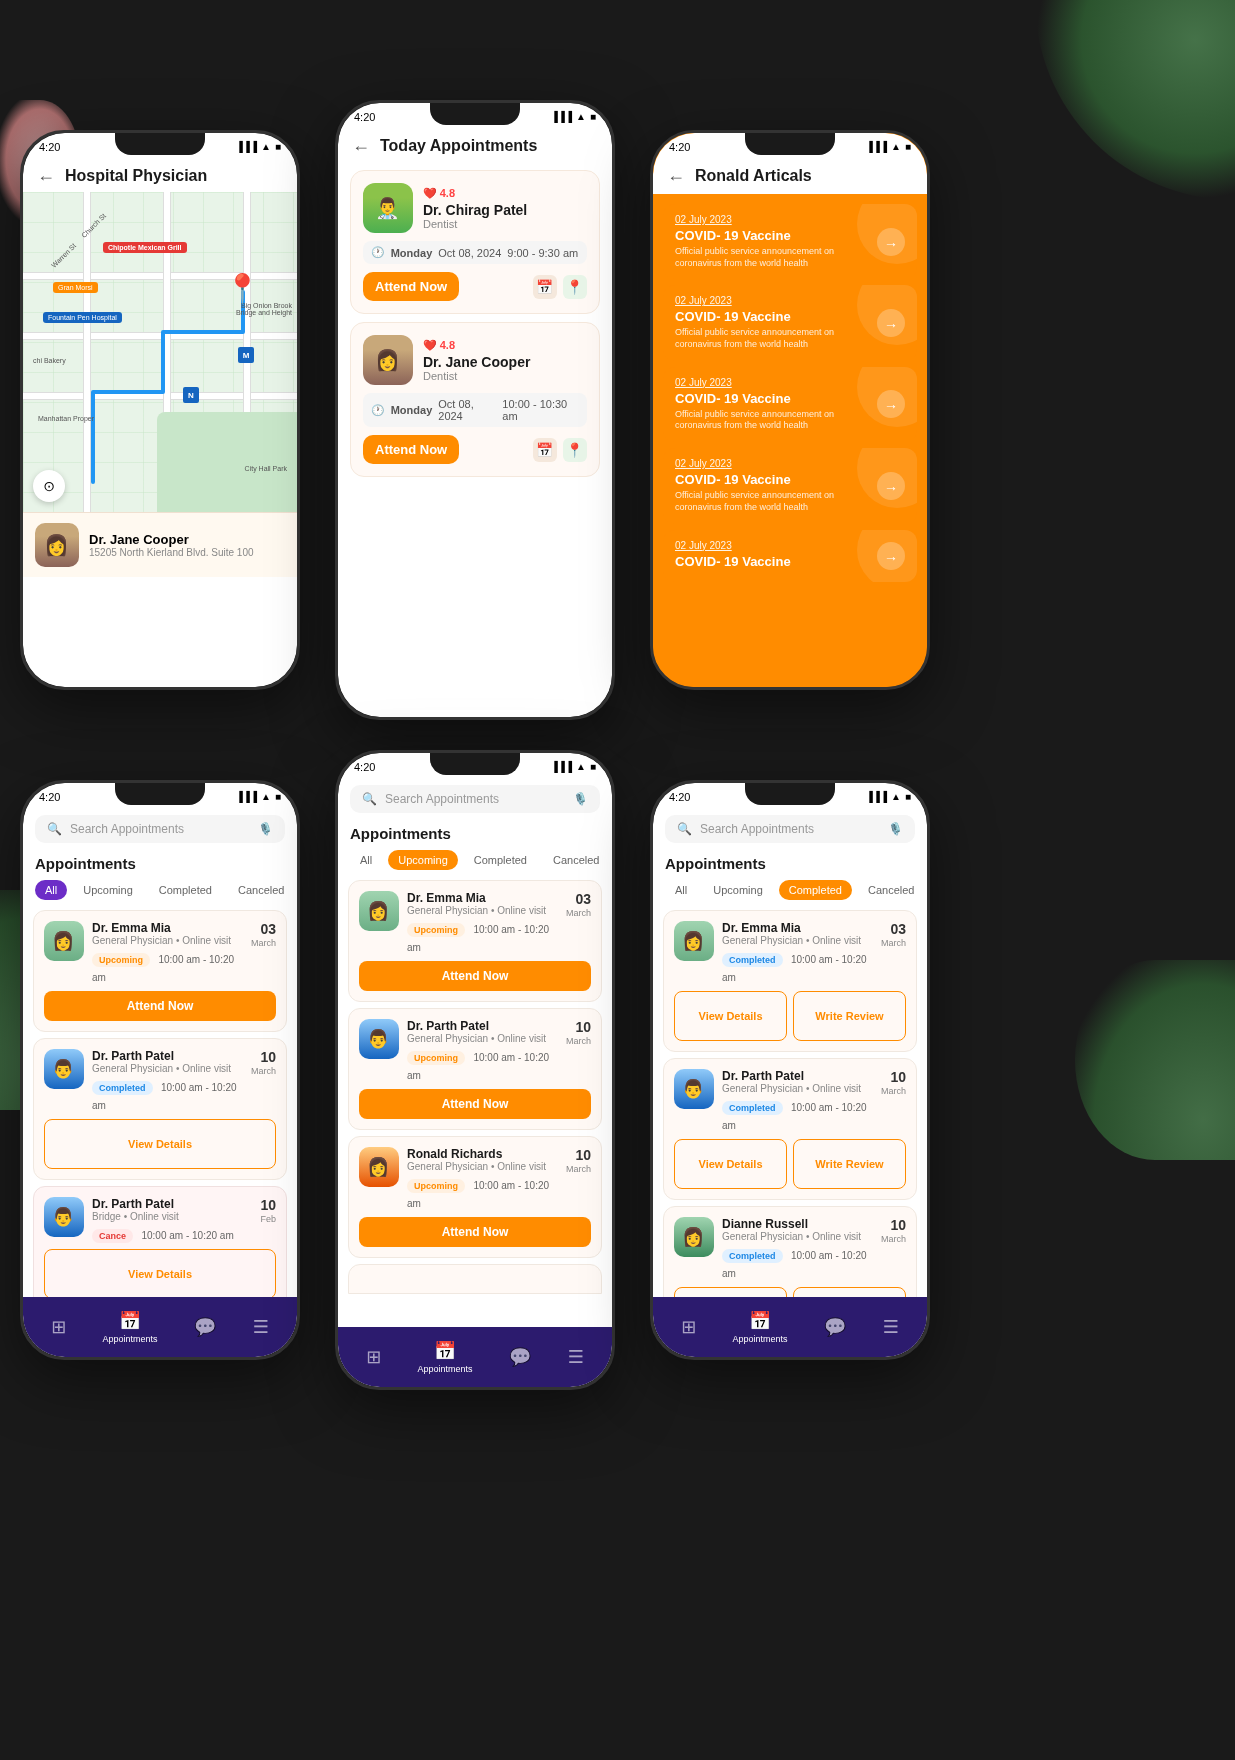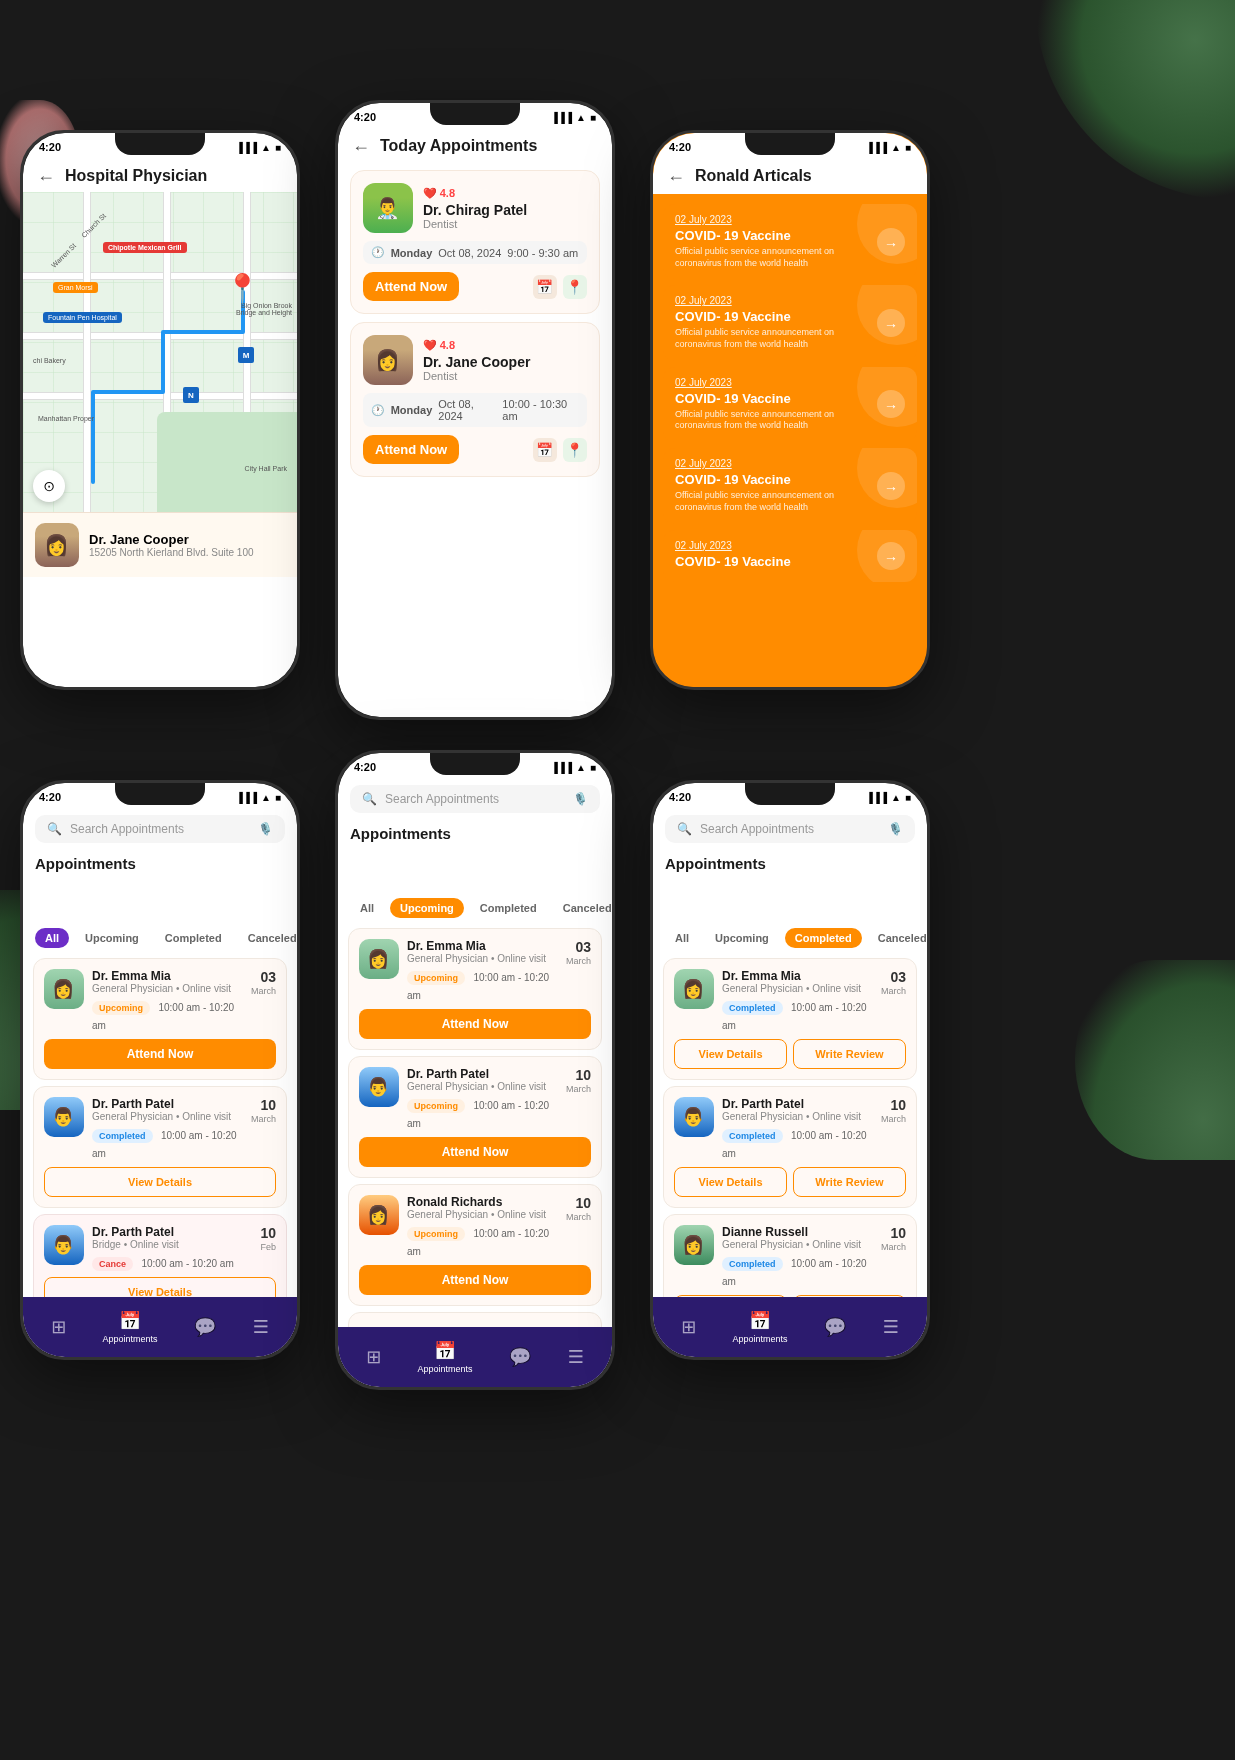--- a/index.html
+++ b/index.html
@@ -68,24 +68,24 @@
       top: 0; left: 50%;
       transform: translateX(-50%);
       width: 90px; height: 22px;
       background: #1a1a1a;
       border-radius: 0 0 16px 16px;
       z-index: 10;
     }
     .phone-status-bar {
       display: flex;
       justify-content: space-between;
-      align-items: center;
+      align-items: flex-start;
       padding: 8px 16px 4px;
       font-size: 11px;
-      font-weight: 700;
+      font-weight: 400;
       color: #000;
       position: relative;
       z-index: 5;
     }
     .status-icons {
       display: flex;
       gap: 4px;
       align-items: center;
       font-size: 10px;
     }
@@ -320,22 +320,21 @@
     .filter-tabs {
       display: flex;
       gap: 6px;
       padding: 4px 12px;
       align-items: center;
     }
     .filter-tab {
       padding: 4px 10px;
       border-radius: 20px;
       font-size: 11px;
-      font-weight: 700;
-      margin-top: 48px;
+      font-weight: 400;
     }
     .filter-tab-active-orange {
       background: #FF8C00;
       color: white;
     }
     .filter-tab-active-all {
       background: #6C2DC7;
       color: white;
     }
     .filter-tab-inactive {
@@ -386,21 +385,21 @@
       margin-right: 4px;
     }
     .status-upcoming { background: #FFF0E0; color: #FF8C00; }
     .status-completed { background: #E0F0FF; color: #1E88E5; }
     .status-cancelled { background: #FFE8E8; color: #E53935; }
 
     .time-text { font-size: 10px; color: #666; }
 
     .action-btn {
       flex: 1;
-      padding: 8px;
+      padding: 18px;
       border: 1.5px solid #FF8C00;
       border-radius: 8px;
       background: transparent;
       color: #FF8C00;
       font-size: 11px;
       font-weight: 600;
       text-align: center;
     }
     .action-btn-primary {
       background: #FF8C00;

